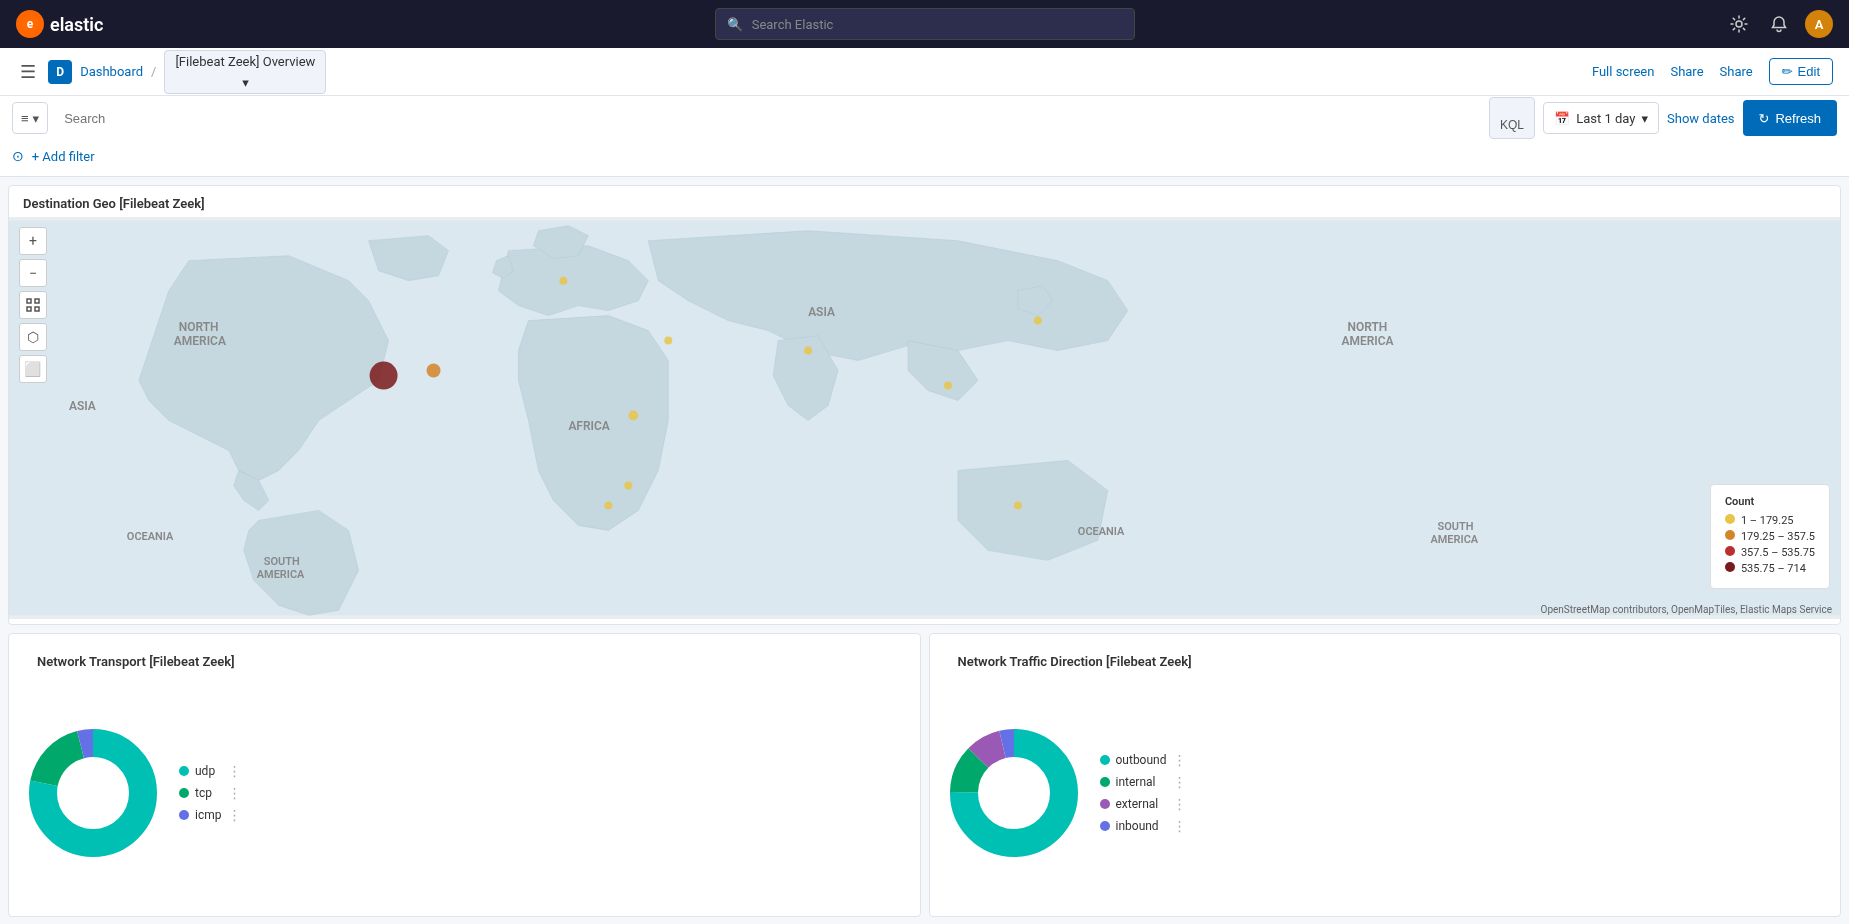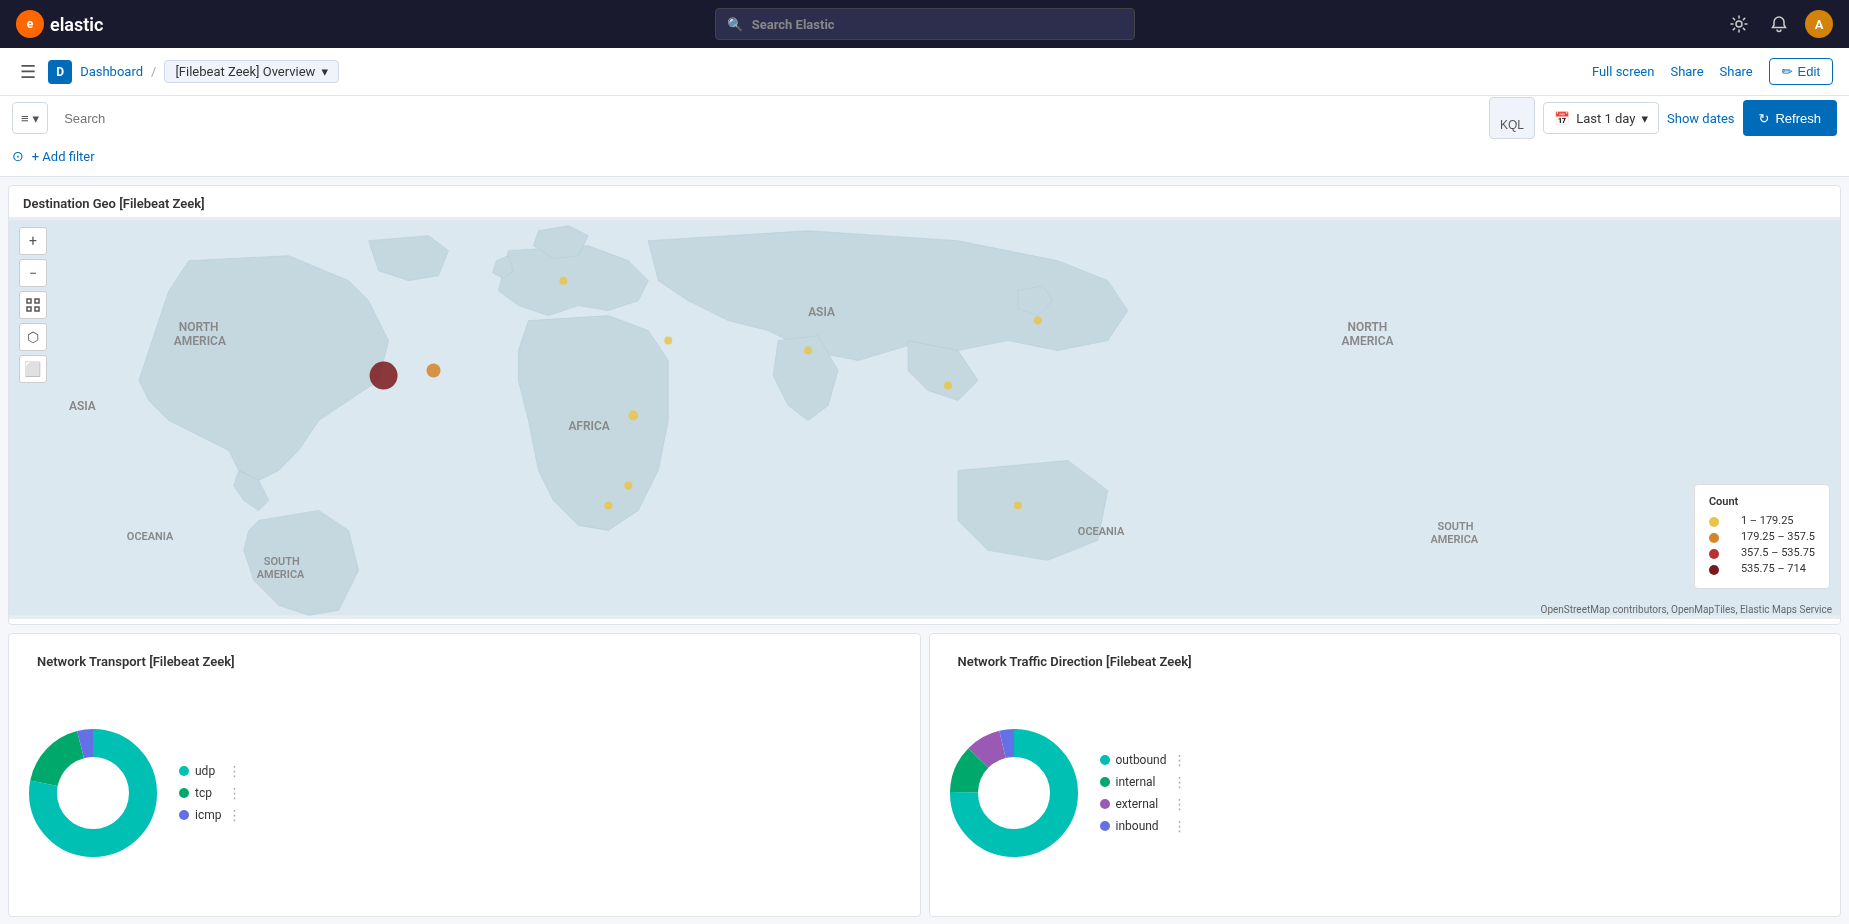--- a/index.html
+++ b/index.html
@@ -115,20 +115,21 @@
     .breadcrumb-current {
       background: #f0f4fa;
       border: 1px solid #d0d8e8;
       border-radius: 4px;
       padding: 3px 10px;
       font-size: 13px;
       color: #333;
       display: flex;
       align-items: center;
       gap: 6px;
+      flex-direction: column;
     }
     .breadcrumb-actions {
       margin-left: auto;
       display: flex;
       align-items: center;
       gap: 16px;
     }
     .breadcrumb-action-btn {
       font-size: 13px;
       color: #006bb8;
@@ -310,22 +311,22 @@
       border: 1px solid #ddd;
       border-radius: 4px;
       padding: 10px 14px;
       font-size: 11px;
       color: #333;
       z-index: 10;
     }
     .legend-title { font-weight: 600; margin-bottom: 6px; }
     .legend-item {
       display: flex;
-      align-items: flex-end;
-      gap: 22px;
+      align-items: flex-start;
+      gap: 6px;
       margin-bottom: 3px;
     }
     .legend-dot {
       width: 10px;
       height: 10px;
       border-radius: 50%;
     }
 
     .map-attribution {
       position: absolute;
@@ -411,21 +412,21 @@
       <svg width="20" height="20" viewBox="0 0 20 20">
           <circle cx="10" cy="10" r="9" fill="#FF6900"></circle>
           <text x="10" y="14" text-anchor="middle" fill="white" font-size="12" font-weight="bold">e</text>
         </svg>
     </div>
     <span>elastic</span>
   </div>
 
   <div class="search-bar-top">
     <span>🔍</span>
-    <span style="color:#888; font-size:13px;font-weight:bold;">Search Elastic</span>
+    <span style="color:#888; font-size:13px;">Search Elastic</span>
   </div>
 
   <div class="nav-right">
     <div class="nav-icon-btn">
       <svg width="18" height="18" viewBox="0 0 18 18" fill="none">
           <circle cx="9" cy="9" r="3" stroke="#ccc" stroke-width="1.5"></circle>
           <path d="M9 1v2M9 15v2M1 9h2M15 9h2M3.22 3.22l1.41 1.41M13.37 13.37l1.41 1.41M3.22 14.78l1.41-1.41M13.37 4.63l1.41-1.41" stroke="#ccc" stroke-width="1.5" stroke-linecap="round"></path>
         </svg>
     </div>
     <div class="nav-icon-btn">

